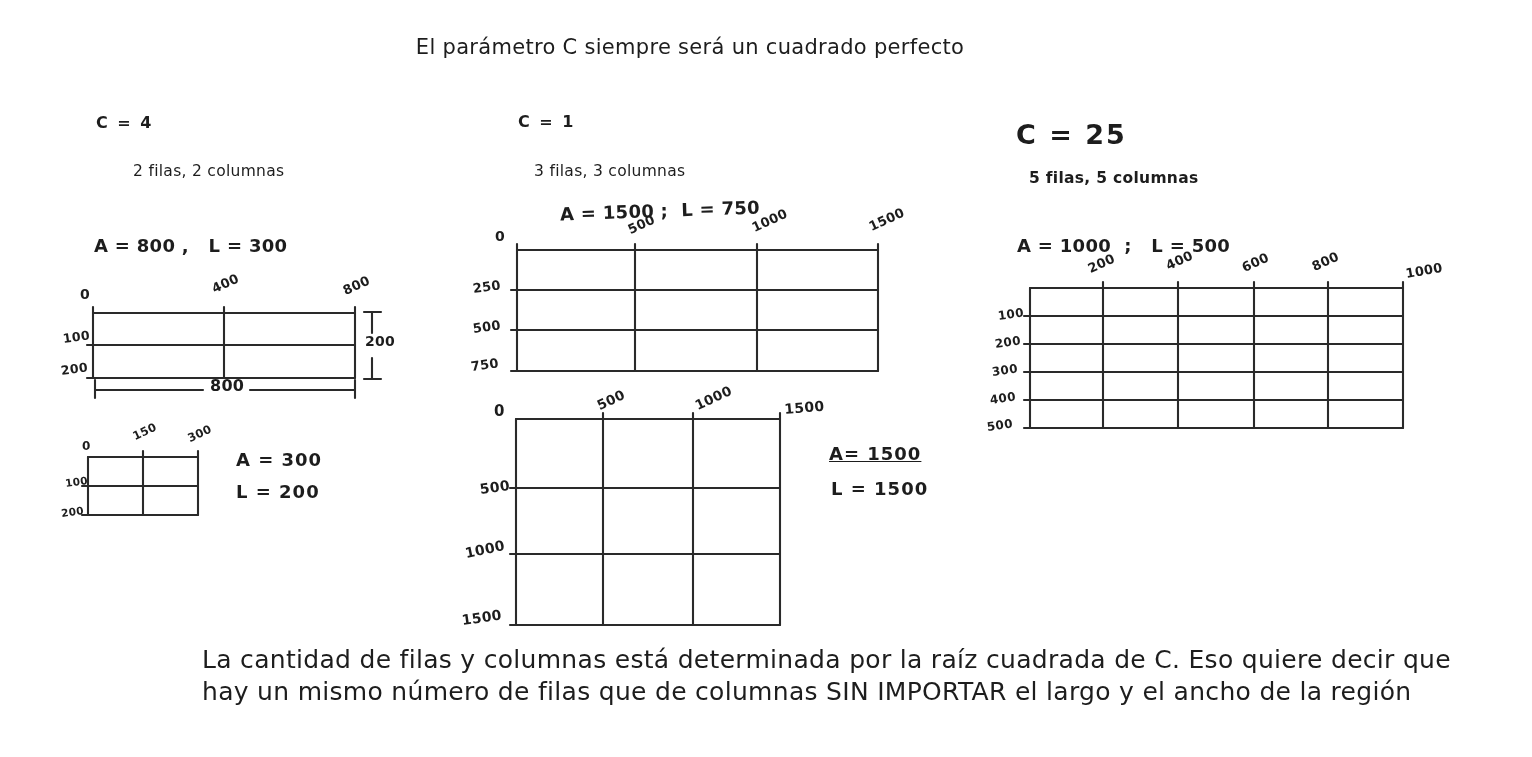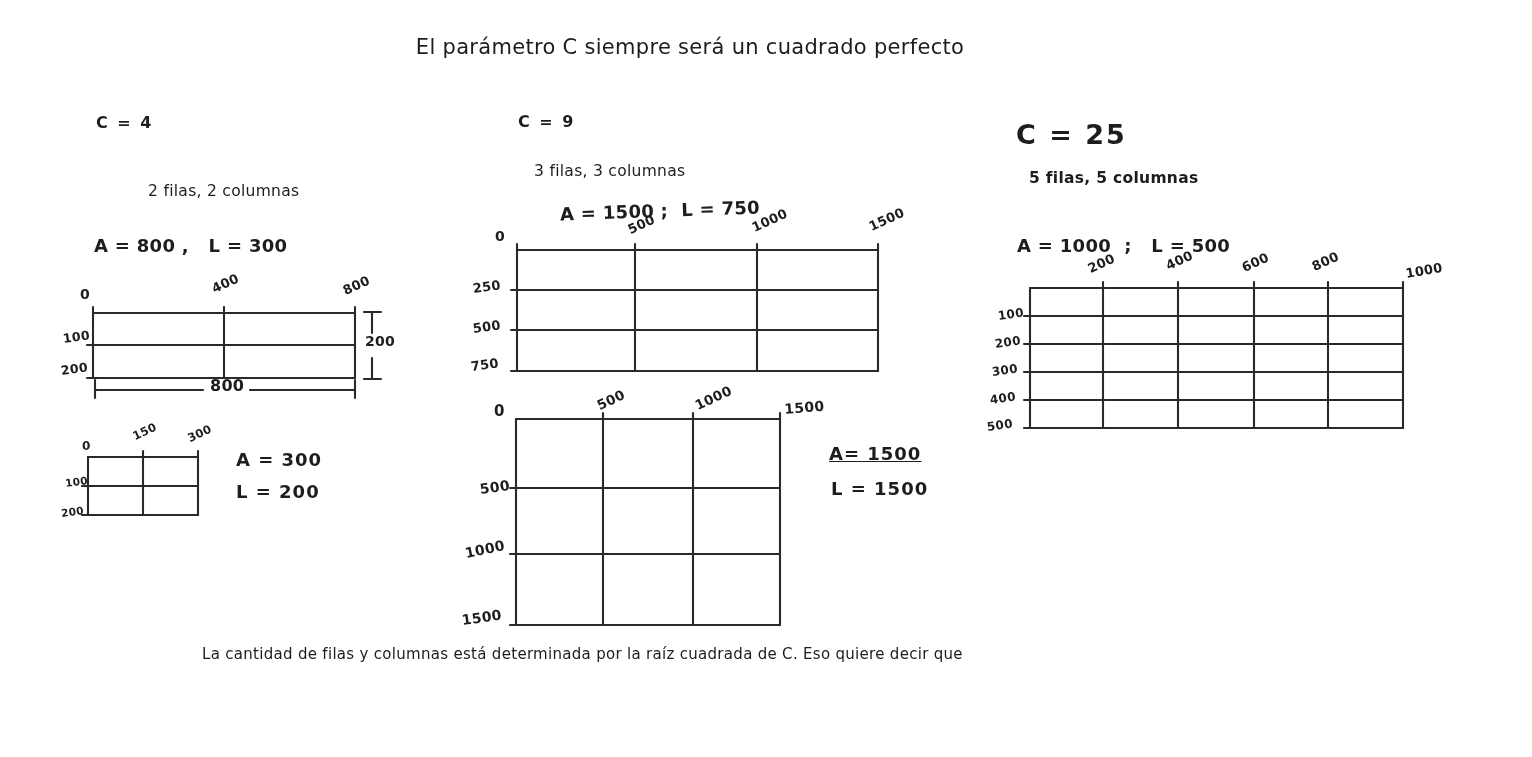--- a/index.html
+++ b/index.html
@@ -23,37 +23,37 @@
     color: var(--ink);
     line-height: 1.1;
     letter-spacing: 0.3px;
   }
   .title { font-size: 21px; text-align: center; }
   .clabel { font-size: 16px; font-weight: 600; letter-spacing: 2px; }
   .sub { font-size: 15.5px; }
   .params { font-size: 18px; font-weight: 700; }
   .tick { font-weight: 700; transform-origin: left bottom; }
   .side { font-size: 18px; font-weight: 700; letter-spacing: 1px; }
-  .footer-line { font-size: 15px; }
+  .footer-line { font-size: 25px; }
   svg.sketch { position: absolute; overflow: visible; }
   svg.sketch line {
     stroke: #2a2a2a;
     stroke-width: 2.1;
     stroke-linecap: round;
   }
 </style>
 </head>
 <body>
 
 <div class="canvas">
 
   <div class="hw title" style="left:380px; top:36px; width:620px;">El parámetro C siempre será un cuadrado perfecto</div>
 
   <div class="hw clabel" style="left:96px; top:114px;">C = 4</div>
-  <div class="hw sub" style="left:148px; top:163px;margin-top:20px;">2 filas, 2 columnas</div>
+  <div class="hw sub" style="left:133px; top:163px;">2 filas, 2 columnas</div>
   <div class="hw params" style="left:94px; top:236px;">A = 800 ,   L = 300</div>
 
   <svg class="sketch" style="left:85px; top:305px;" width="278" height="81">
     <line x1="8" y1="8" x2="270" y2="8"></line>
     <line x1="8" y1="40" x2="270" y2="40"></line>
     <line x1="8" y1="73" x2="270" y2="73"></line>
     <line x1="8" y1="8" x2="8" y2="73"></line>
     <line x1="139" y1="8" x2="139" y2="73"></line>
     <line x1="270" y1="8" x2="270" y2="73"></line>
     <line x1="8" y1="2" x2="8" y2="8"></line>
@@ -97,21 +97,21 @@
     <line x1="2" y1="66" x2="8" y2="66"></line>
   </svg>
   <span class="hw tick" style="left:82px; top:440px; font-size:12px;">0</span>
   <span class="hw tick" style="left:136px; top:430px; font-size:11.5px; transform:rotate(-25deg);">150</span>
   <span class="hw tick" style="left:191px; top:432px; font-size:11.5px; transform:rotate(-25deg);">300</span>
   <span class="hw tick" style="left:66px; top:478px; font-size:10.5px; transform:rotate(-8deg);">100</span>
   <span class="hw tick" style="left:62px; top:508px; font-size:10.5px; transform:rotate(-8deg);">200</span>
   <span class="hw side" style="left:236px; top:450px;">A = 300</span>
   <span class="hw side" style="left:236px; top:482px;">L = 200</span>
 
-  <div class="hw clabel" style="left:518px; top:113px;">C = 9</div>
+  <div class="hw clabel" style="left:518px; top:113px;">C = 1</div>
   <div class="hw sub" style="left:534px; top:163px;">3 filas, 3 columnas</div>
   <div class="hw params" style="left:560px; top:201px; transform:rotate(-2deg);">A = 1500 ;  L = 750</div>
 
   <svg class="sketch" style="left:509px; top:242px;" width="377" height="137">
     <line x1="8" y1="8" x2="369" y2="8"></line>
     <line x1="8" y1="48" x2="369" y2="48"></line>
     <line x1="8" y1="88" x2="369" y2="88"></line>
     <line x1="8" y1="129" x2="369" y2="129"></line>
     <line x1="8" y1="8" x2="8" y2="129"></line>
     <line x1="126" y1="8" x2="126" y2="129"></line>
@@ -192,14 +192,15 @@
   <span class="hw tick" style="left:1246px; top:261px; font-size:13px; transform:rotate(-25deg);">600</span>
   <span class="hw tick" style="left:1316px; top:260px; font-size:13px; transform:rotate(-25deg);">800</span>
   <span class="hw tick" style="left:1407px; top:267px; font-size:13px; transform:rotate(-10deg);">1000</span>
   <span class="hw tick" style="left:999px; top:310px; font-size:12px; transform:rotate(-8deg);">100</span>
   <span class="hw tick" style="left:996px; top:338px; font-size:12px; transform:rotate(-8deg);">200</span>
   <span class="hw tick" style="left:993px; top:366px; font-size:12px; transform:rotate(-8deg);">300</span>
   <span class="hw tick" style="left:991px; top:394px; font-size:12px; transform:rotate(-8deg);">400</span>
   <span class="hw tick" style="left:988px; top:421px; font-size:12px; transform:rotate(-8deg);">500</span>
 
   <div class="hw footer-line" style="left:202px; top:646px;">La cantidad de filas y columnas está determinada por la raíz cuadrada de C. Eso quiere decir que</div>
+  <div class="hw footer-line" style="left:202px; top:678px;">hay un mismo número de filas que de columnas SIN IMPORTAR el largo y el ancho de la región</div>
 
 </div>
 
 </body></html>

